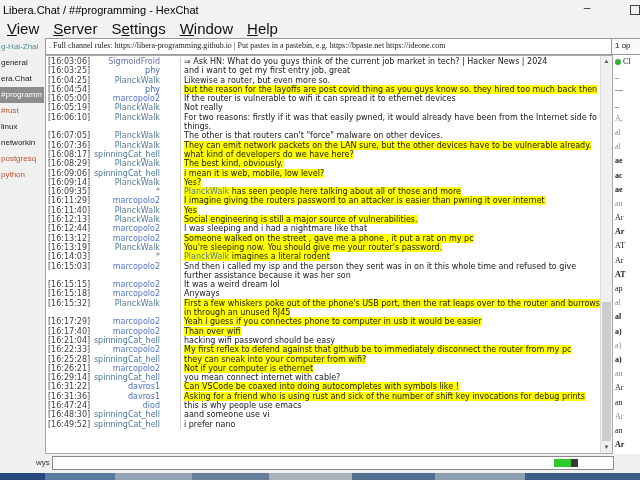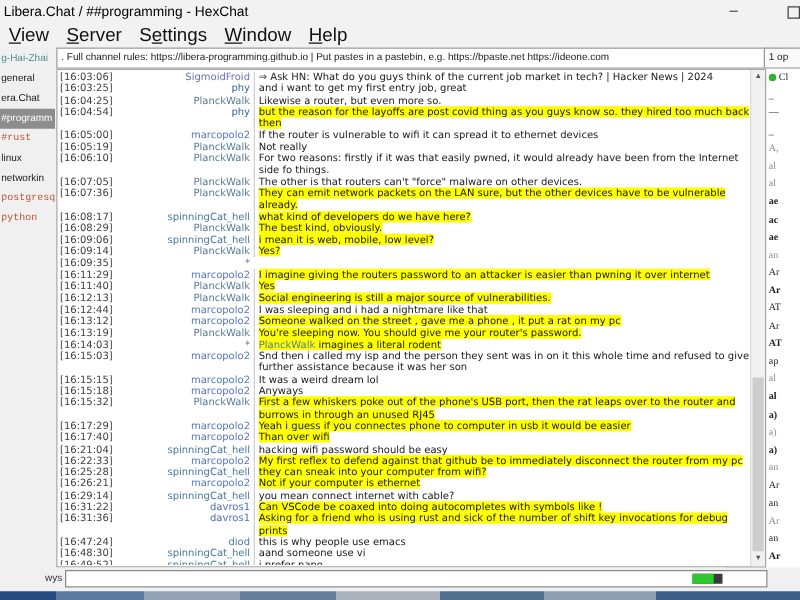--- a/index.html
+++ b/index.html
@@ -13,39 +13,39 @@
   .btn-min{right:44px;}
   .btn-max{right:-4px;}
   .btn-max .sq{display:inline-block;width:8px;height:8px;border:1px solid #444;margin-top:4px;}
 
   .menubar{position:absolute;left:0;top:20px;width:640px;height:17px;background:#f2f2f2;display:flex;align-items:center;}
   .menu-item{font-size:15px;color:#111;padding:0 7px;white-space:nowrap;}
   .menu-item u{text-decoration:underline;}
 
   
   .topicbox{position:absolute;left:45px;top:38px;width:562px;height:15px;background:#fff;border:1px solid #9a9a9a;
-            font-size:8px;color:#1a1a1a;line-height:13px;padding:0 3px;white-space:nowrap;overflow:hidden;}
+            font-size:8px;color:#1a1a1a;line-height:13px;padding:0 3px;white-space:nowrap;overflow:hidden;font-family:Liberation Serif, serif;}
   .opbox{position:absolute;left:611px;top:38px;width:29px;height:15px;background:#fafafa;border:1px solid #9a9a9a;
          font-size:8px;color:#1a1a1a;line-height:13px;padding:0 3px;white-space:nowrap;overflow:hidden;}
 
   
   .tree{position:absolute;left:0;top:39px;width:44px;bottom:26px;overflow:hidden;}
   .tree-item{height:16px;line-height:16px;font-size:8px;color:#1a1a1a;white-space:nowrap;overflow:hidden;padding-left:1px;}
   .tree-item.quiet{color:#4d8f8f;}
-  .tree-item.activity{color:#bd5430;font-family:Liberation Mono, monospace;}
+  .tree-item.activity{color:#bd5430;}
   .tree-item.selected{background:#8d8d8d;color:#ffffff;}
 
   
   .chatframe{position:absolute;left:45px;top:55px;width:566px;bottom:26px;background:#fff;border:1px solid #a8a8a8;}
   .chatlines{position:absolute;left:2px;top:1px;right:12px;bottom:1px;overflow:hidden;
              font-family:"DejaVu Sans",sans-serif;font-size:8px;line-height:9.3px;color:#191919;}
   .cl{display:flex;align-items:flex-start;}
   .cl .ts{width:44px;flex:none;color:#404040;white-space:nowrap;}
-  .cl .nick{width:68px;flex:none;text-align:right;white-space:nowrap;overflow:hidden;margin-left:40px;}
-  .cl .msg{flex:1;border-left:1px solid #cfcfcf;padding-left:3px;margin-left:3px;min-width:0;}
+  .cl .nick{width:68px;flex:none;text-align:right;white-space:nowrap;overflow:hidden;}
+  .cl .msg{flex:1;border-left:1px solid #cfcfcf;padding-left:3px;margin-left:20px;min-width:0;}
   .cl .msg .txt{color:#191919;}
   .cl.hl .msg .txt{background:#ffff00;}
   .star{color:#777;}
 
   
   .vscroll{position:absolute;right:0;top:0;width:11px;bottom:0;background:#f0f0f0;border-left:1px solid #dcdcdc;}
   .vscroll .arr{position:absolute;left:0;width:11px;height:11px;font-size:6px;color:#555;text-align:center;line-height:11px;}
   .arr-up{top:0;}
   .arr-dn{bottom:0;}
   .thumb{position:absolute;left:1px;width:9px;background:#cdcdcd;top:62%;bottom:12px;}
@@ -167,20 +167,21 @@
           <span class="msg"><span class="txt">i mean it is web, mobile, low level?</span></span>
         </div>
         <div class="cl hl">
           <span class="ts">[16:09:14]</span>
           <span class="nick" style="color: rgb(86, 124, 150);">PlanckWalk</span>
           <span class="msg"><span class="txt">Yes?</span></span>
         </div>
         <div class="cl hl">
           <span class="ts">[16:09:35]</span>
           <span class="nick"><span class="star">*</span></span>
+          <span class="msg"><span class="txt"><span style="color: rgb(86, 124, 150);">PlanckWalk</span> has seen people here talking about all of those and more</span></span>
         </div>
         <div class="cl hl">
           <span class="ts">[16:11:29]</span>
           <span class="nick" style="color: rgb(85, 119, 200);">marcopolo2</span>
           <span class="msg"><span class="txt">I imagine giving the routers password to an attacker is easier than pwning it over internet</span></span>
         </div>
         <div class="cl hl">
           <span class="ts">[16:11:40]</span>
           <span class="nick" style="color: rgb(86, 124, 150);">PlanckWalk</span>
           <span class="msg"><span class="txt">Yes</span></span>

